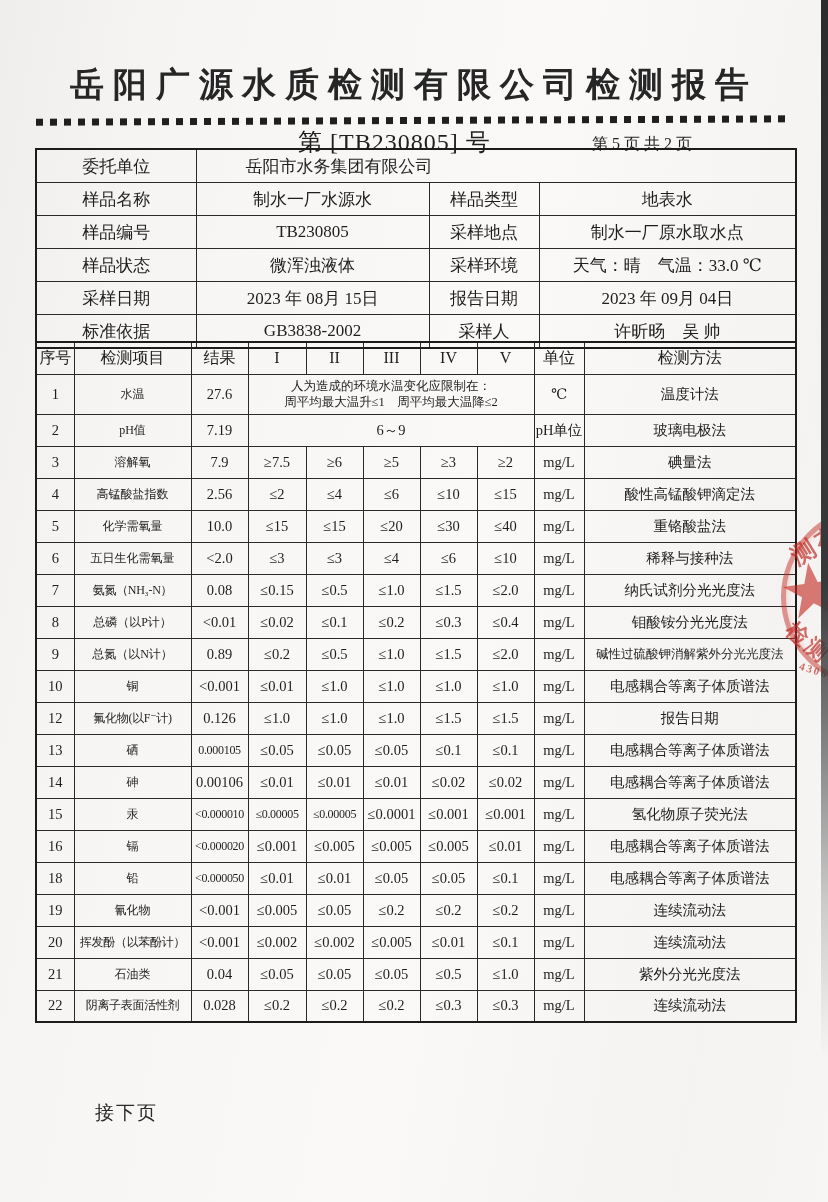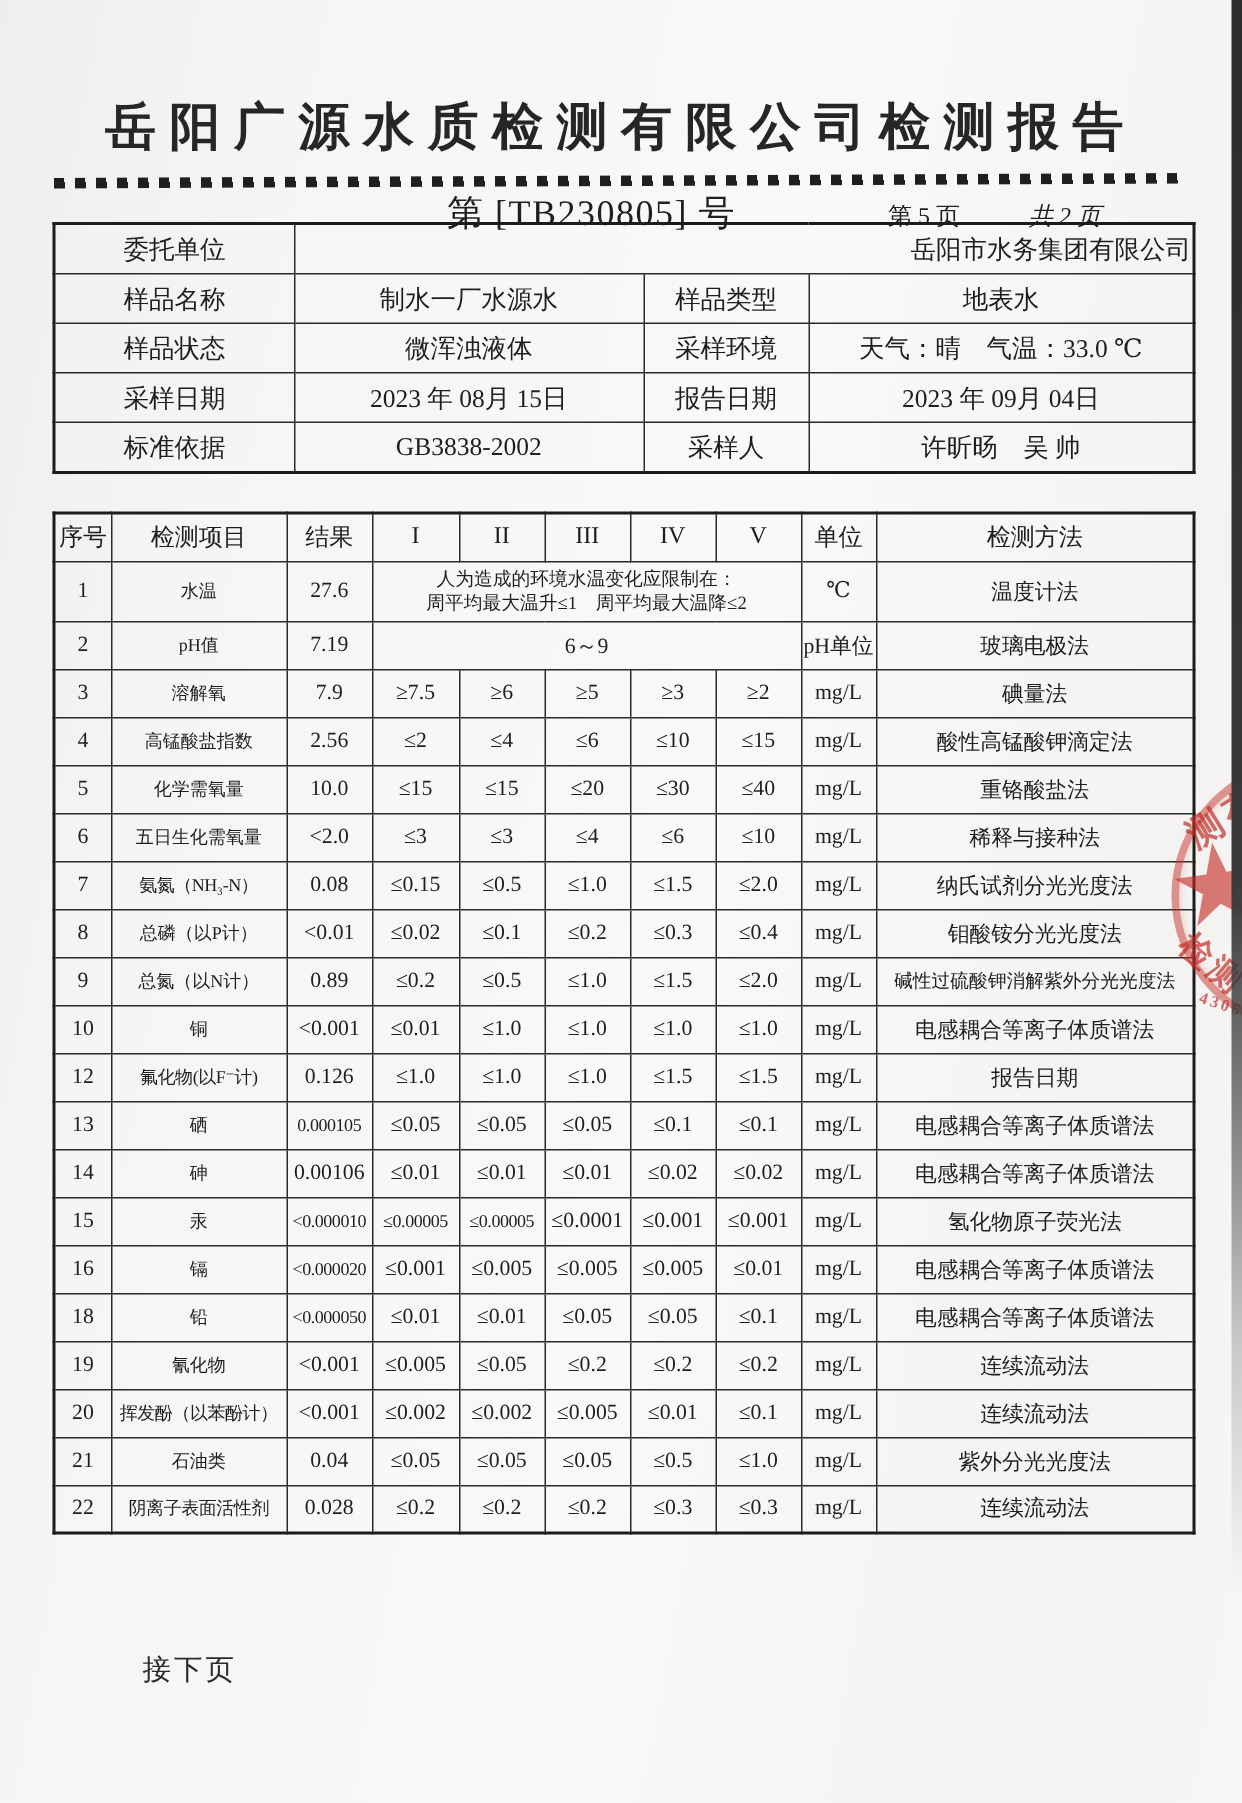--- a/index.html
+++ b/index.html
@@ -28,29 +28,29 @@
     background:repeating-linear-gradient(90deg,#1f1f1f 0 7px,transparent 7px 14px);
     transform:rotate(-0.25deg);
   }
   .report-no{
     position:absolute;left:298px;top:126px;font-size:24px;color:#1f1f1f;
     letter-spacing:1px;white-space:nowrap;
   }
   .page-indicator{
     position:absolute;left:592px;top:134px;font-size:16px;color:#1f1f1f;white-space:nowrap;
   }
-  .page-indicator .total{margin-left:42px;font-style:italic;}
+  .page-indicator .total{}
   table{border-collapse:collapse;table-layout:fixed;}
   td,th{border:1.5px solid #2a2a2a;text-align:center;vertical-align:middle;
         overflow:hidden;white-space:nowrap;padding:0 1px;color:#1e1e1e;}
   .info-table{
     position:absolute;left:35px;top:148px;width:760px;border:2px solid #1c1c1c;
   }
   .info-table td{height:32px;font-size:17px;}
-  .info-table td.val-left{text-align:right;padding-left:23px;}
+  .info-table td.val-left{text-align:left;padding-left:49px;}
   .results-table{
     position:absolute;left:35px;top:341px;width:760px;border:2px solid #1c1c1c;
   }
   .results-table th{height:30px;font-size:16px;font-weight:normal;}
   .results-table tr{height:32px;margin-left:17px;}
   .results-table tr.tall{height:40px;}
   .results-table td{font-size:14.5px;}
   .results-table td.item-name{font-size:12px;}
   .results-table td.small{font-size:12px;letter-spacing:-0.3px;}
   .results-table td.note{font-size:12.5px;line-height:1.3;}
@@ -102,20 +102,26 @@
     <tbody>
         <tr>
       <td>委托单位</td>
       <td class="val-left" colspan="3">岳阳市水务集团有限公司</td>
     </tr>
     <tr>
       <td>样品名称</td>
       <td>制水一厂水源水</td>
       <td>样品类型</td>
       <td>地表水</td>
+    </tr>
+    <tr>
+      <td>样品编号</td>
+      <td>TB230805</td>
+      <td>采样地点</td>
+      <td>制水一厂原水取水点</td>
     </tr>
     <tr>
       <td>样品状态</td>
       <td>微浑浊液体</td>
       <td>采样环境</td>
       <td>天气：晴　气温：33.0 ℃</td>
     </tr>
     <tr>
       <td>采样日期</td>
       <td>2023 年 08月 15日</td>

